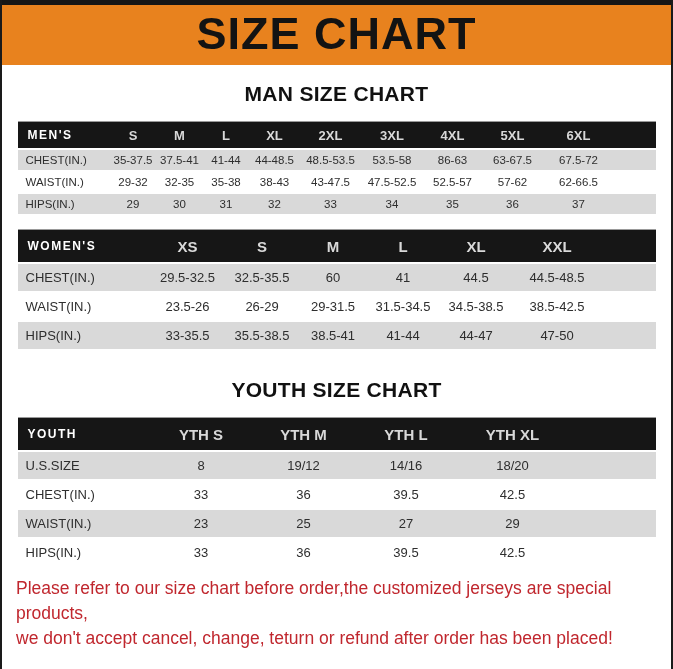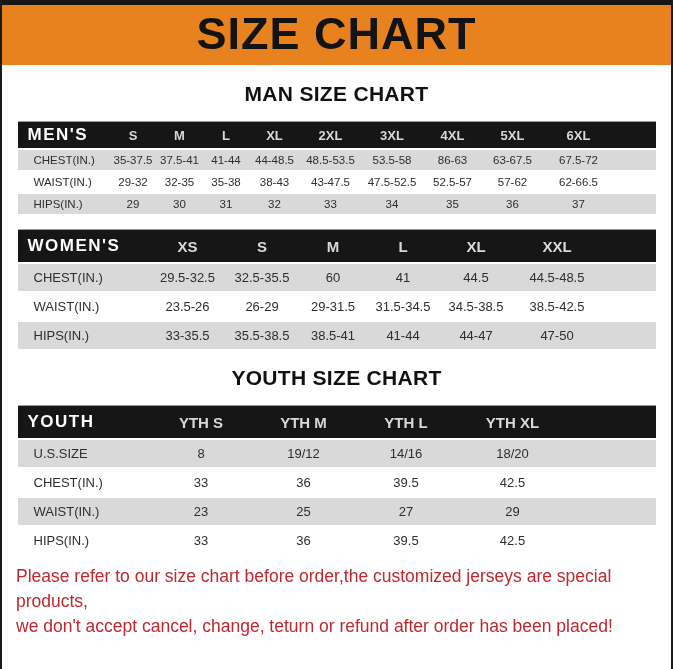--- a/index.html
+++ b/index.html
@@ -19,39 +19,39 @@
   }
   .banner-title {
     display: inline-block; font-size: 45px; font-weight: bold;
     line-height: 58px; letter-spacing: 1px; color: #131313;
   }
   h2.section-heading {
     margin: 0; text-align: center; font-size: 21px; font-weight: bold;
     letter-spacing: 0.3px; color: #111; line-height: 30px;
   }
   h2.mt14 { margin-top: 14px; }
-  h2.mt24 { margin-top: 12px; }
+  h2.mt24 { margin-top: 24px; }
   table {
     border-collapse: collapse; table-layout: fixed;
     margin: 0 auto; border-top: 1px solid #999;
     width: 638px;
   }
   .t-men { margin-top: 12px; }
   .t-women { margin-top: 13px; }
   .t-youth { margin-top: 12px; }
   th, td { padding: 0; overflow: hidden; white-space: nowrap; }
   tr { border-bottom: 2px solid #ffffff; }
   tr.head th { background: #161616; }
   th.corner {
     color: #ffffff; text-align: left; padding-left: 10px;
-    font-size: 17px; font-weight: bold; letter-spacing: 1.5px;
+    font-size: 12px; font-weight: bold; letter-spacing: 1.5px;
   }
   th.size { color: #d9d9d9; font-weight: bold; text-align: center; }
   td { color: #2e2e2e; text-align: center; }
-  td.rowlabel { text-align: left; padding-left: 16px; }
+  td.rowlabel { text-align: left; padding-left: 8px; }
   tr.gray td { background: #d9d9d9; }
   .t-men tr.head th { height: 26px; }
   .t-men th.size { font-size: 13px; }
   .t-men td { font-size: 11.5px; height: 20px; }
   .t-women tr.head th, .t-youth tr.head th { height: 32px; }
   .t-women th.size, .t-youth th.size { font-size: 15px; }
   .t-women td, .t-youth td { font-size: 13px; height: 27px; }
   .footer {
     margin: 8px 0 0 16px; font-size: 17.5px;
     color: #c0272e; line-height: 25px;

